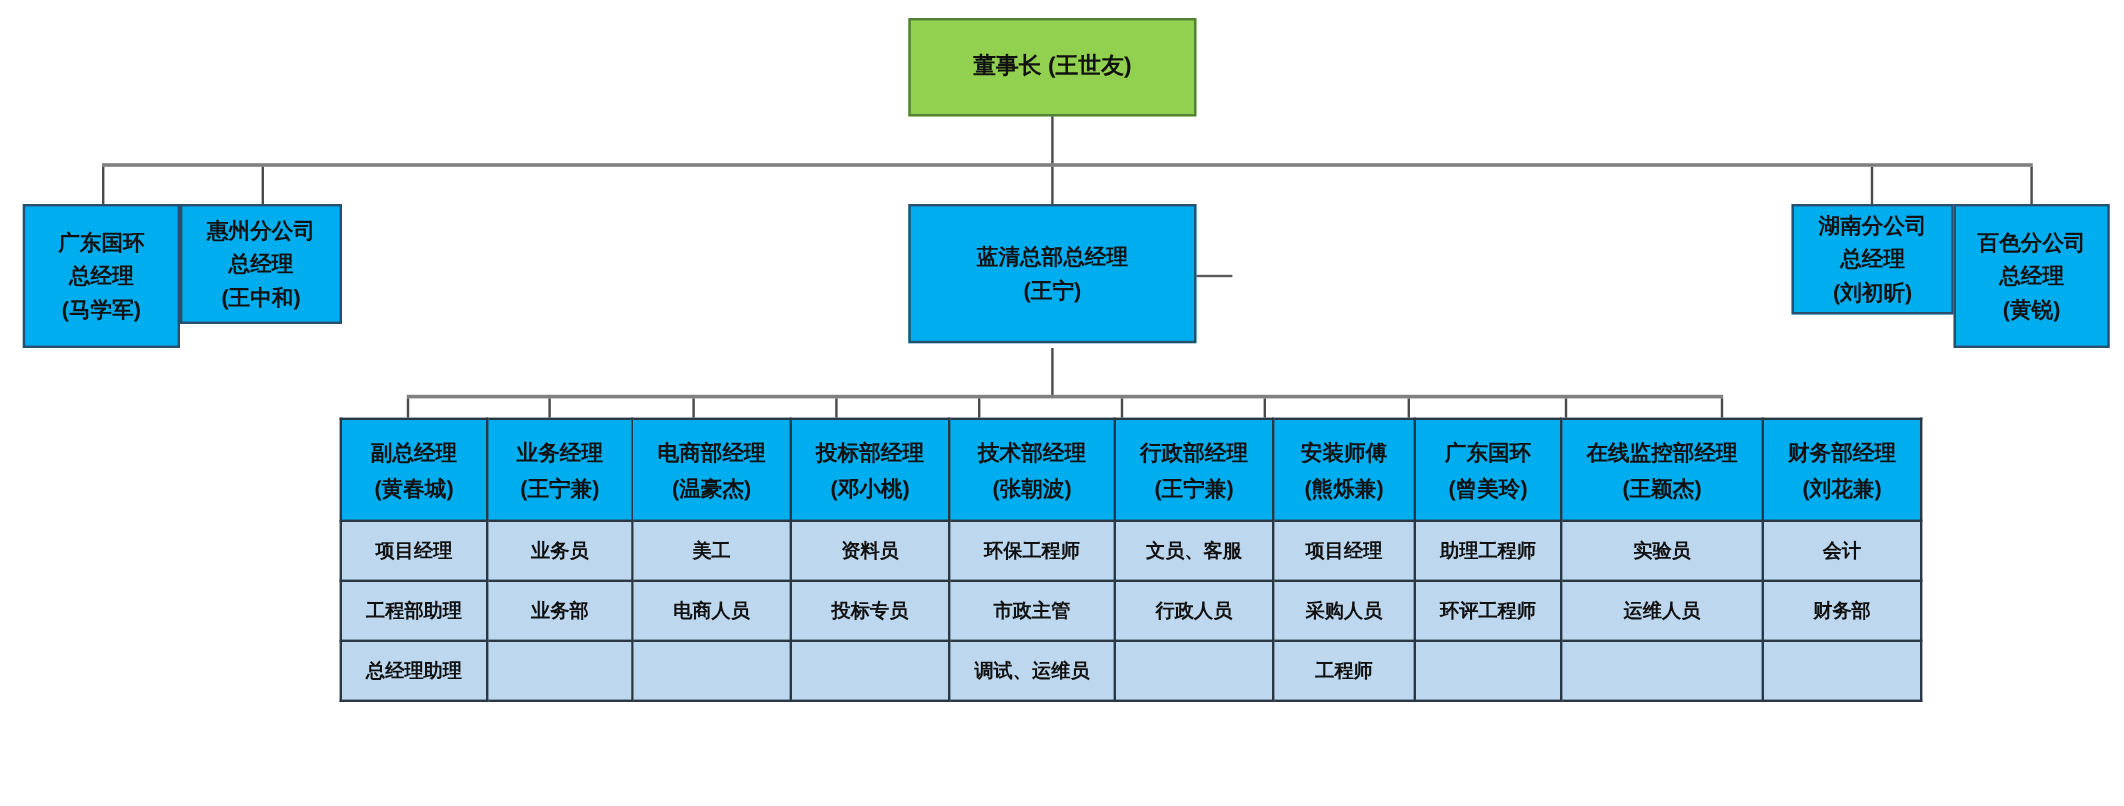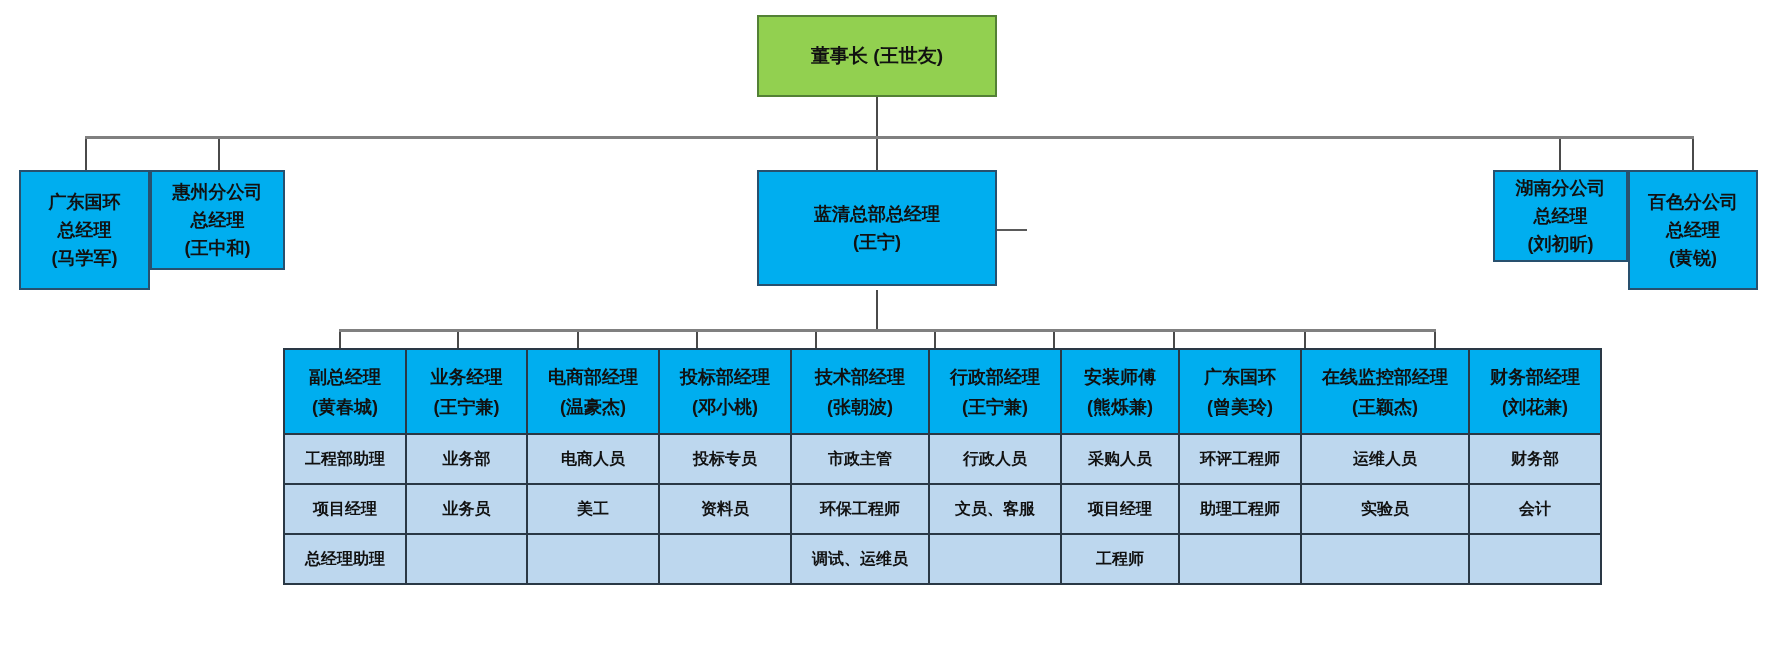--- a/index.html
+++ b/index.html
@@ -173,44 +173,44 @@
       <th>
         <div class="hline1">在线监控部经理</div>
         <div class="hline2">(王颖杰)</div>
       </th>
       <th>
         <div class="hline1">财务部经理</div>
         <div class="hline2">(刘花兼)</div>
       </th>
     </tr>
     <tr>
+      <td>项目经理</td>
+      <td>业务员</td>
+      <td>美工</td>
+      <td>资料员</td>
+      <td>环保工程师</td>
+      <td>文员、客服</td>
+      <td>项目经理</td>
+      <td>助理工程师</td>
+      <td>实验员</td>
+      <td>会计</td>
+    </tr>
+    <tr>
       <td>工程部助理</td>
       <td>业务部</td>
       <td>电商人员</td>
       <td>投标专员</td>
       <td>市政主管</td>
       <td>行政人员</td>
       <td>采购人员</td>
       <td>环评工程师</td>
       <td>运维人员</td>
       <td>财务部</td>
     </tr>
     <tr>
-      <td>项目经理</td>
-      <td>业务员</td>
-      <td>美工</td>
-      <td>资料员</td>
-      <td>环保工程师</td>
-      <td>文员、客服</td>
-      <td>项目经理</td>
-      <td>助理工程师</td>
-      <td>实验员</td>
-      <td>会计</td>
-    </tr>
-    <tr>
       <td>总经理助理</td>
       <td></td>
       <td></td>
       <td></td>
       <td>调试、运维员</td>
       <td></td>
       <td>工程师</td>
       <td></td>
       <td></td>
       <td></td>

